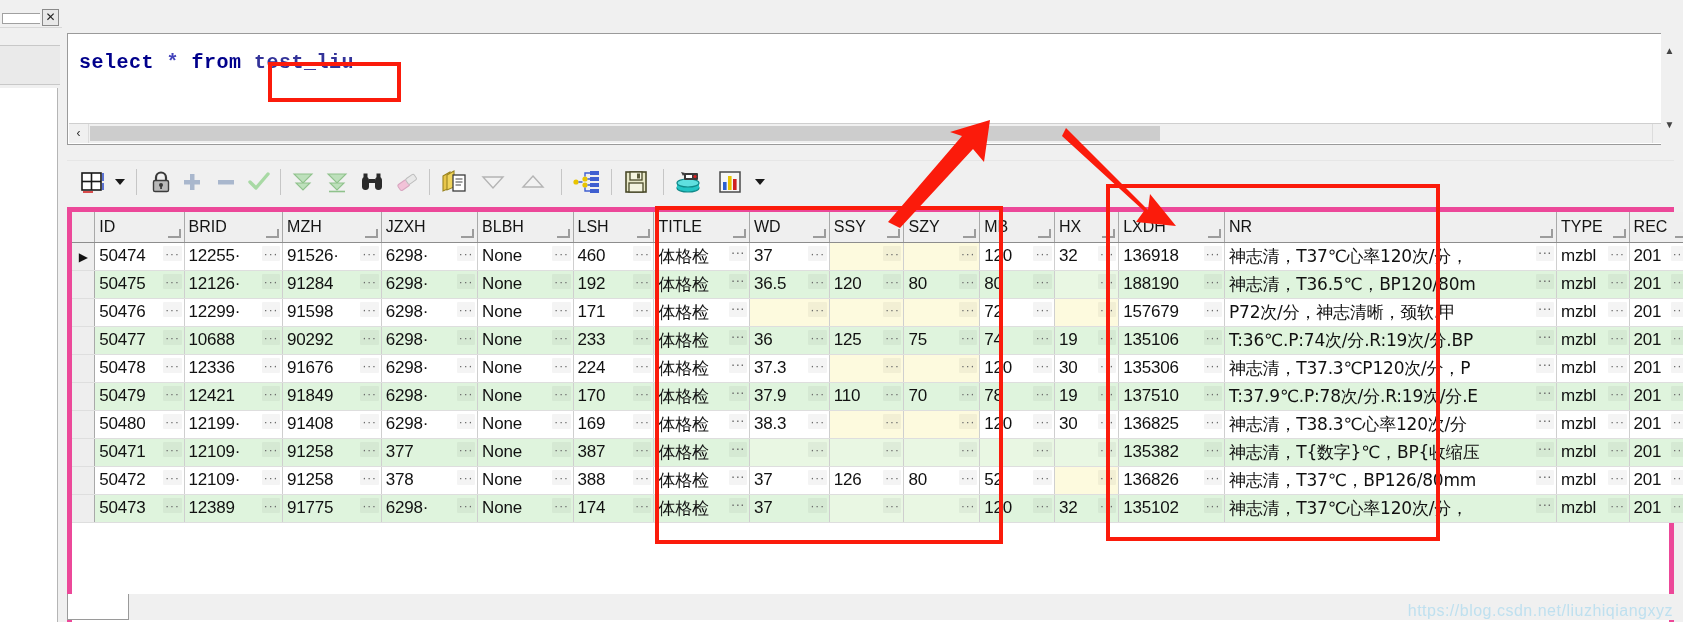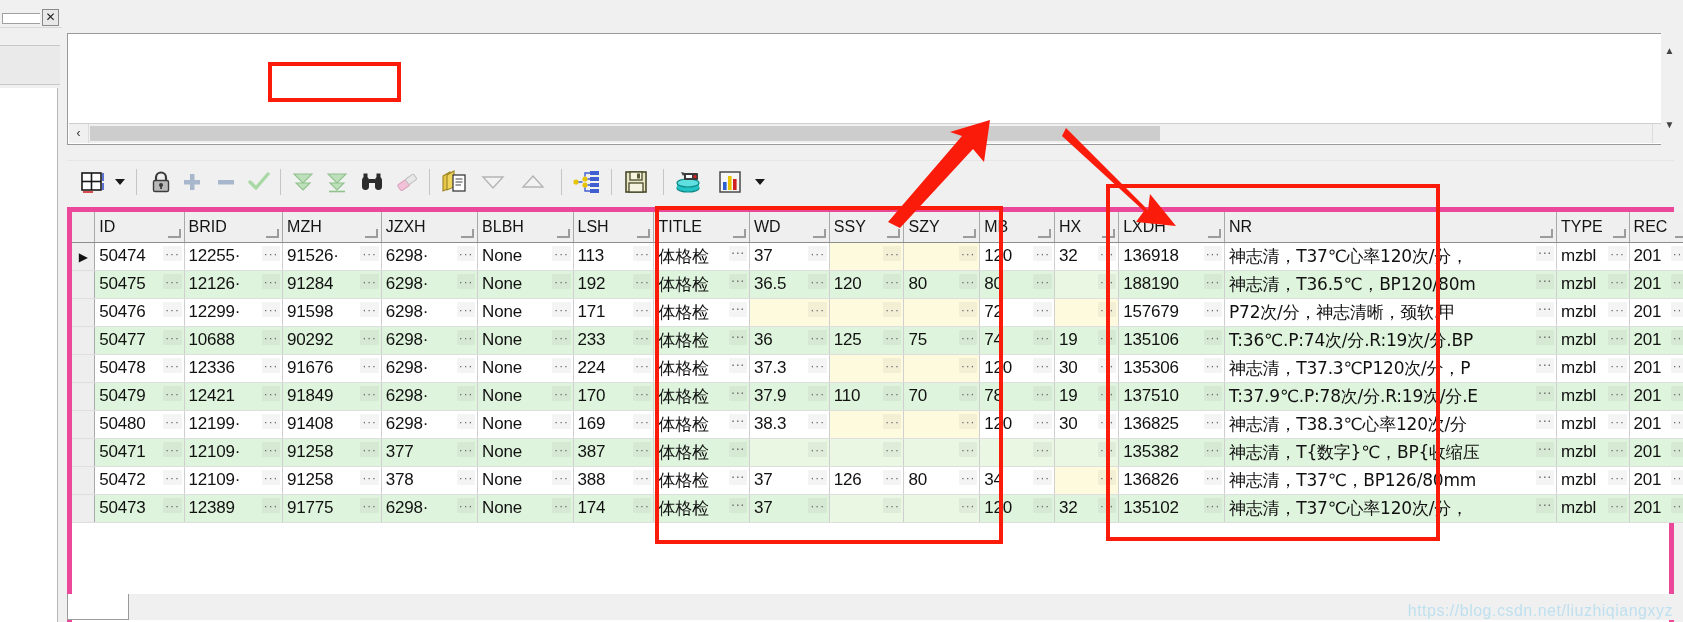--- a/index.html
+++ b/index.html
@@ -115,20 +115,23 @@
     <div class="lr-combo">
       <div class="lr-chev"></div>
     </div>
     <div class="lr-white"></div>
   </div>
 
   <div class="client">
 
 
     <div class="editor-wrap">
+      <div class="editor-inner">
+        <div class="sql-line"><span class="sql-kw">select</span> <span class="sql-star">*</span> <span class="sql-kw">from</span> <span class="sql-tbl">test_liu</span></div>
+      </div>
       <div class="hbar">
         <div class="arrow-l">‹</div>
         <div class="thumb"></div>
         <div class="arrow-r">›</div>
       </div>
     </div>
 
     <div class="vbar">
       <div class="vb-up">▲</div>
       <div class="vb-dn">▼</div>
@@ -320,21 +323,21 @@
             </tr>
           </thead>
         <tbody id="brow">
             <tr class="r-odd">
               <td class="rowsel"><span class="caretmark">▶</span></td>
               <td class="ell">50474</td>
               <td class="ell">12255·</td>
               <td class="ell">91526·</td>
               <td class="ell">6298·</td>
               <td class="ell">None</td>
-              <td class="ell">113</td>
+              <td class="ell">460</td>
               <td class="ell cn">体格检</td>
               <td class="ell">37</td>
               <td class="ell nul"></td>
               <td class="ell nul"></td>
               <td class="ell">120</td>
               <td class="ell">32</td>
               <td class="ell">136918</td>
               <td class="ell cn">神志清，T37℃心率120次/分，</td>
               <td class="ell">mzbl</td>
               <td class="ell">201</td>
@@ -477,21 +480,21 @@
               <td class="ell">50472</td>
               <td class="ell">12109·</td>
               <td class="ell">91258</td>
               <td class="ell">378</td>
               <td class="ell">None</td>
               <td class="ell">388</td>
               <td class="ell cn">体格检</td>
               <td class="ell">37</td>
               <td class="ell">126</td>
               <td class="ell">80</td>
-              <td class="ell">34</td>
+              <td class="ell">52</td>
               <td class="ell nul"></td>
               <td class="ell">136826</td>
               <td class="ell cn">神志清，T37℃，BP126/80mm</td>
               <td class="ell">mzbl</td>
               <td class="ell">201</td>
             </tr>
             <tr class="r-even">
               <td class="rowsel"></td>
               <td class="ell">50473</td>
               <td class="ell">12389</td>

